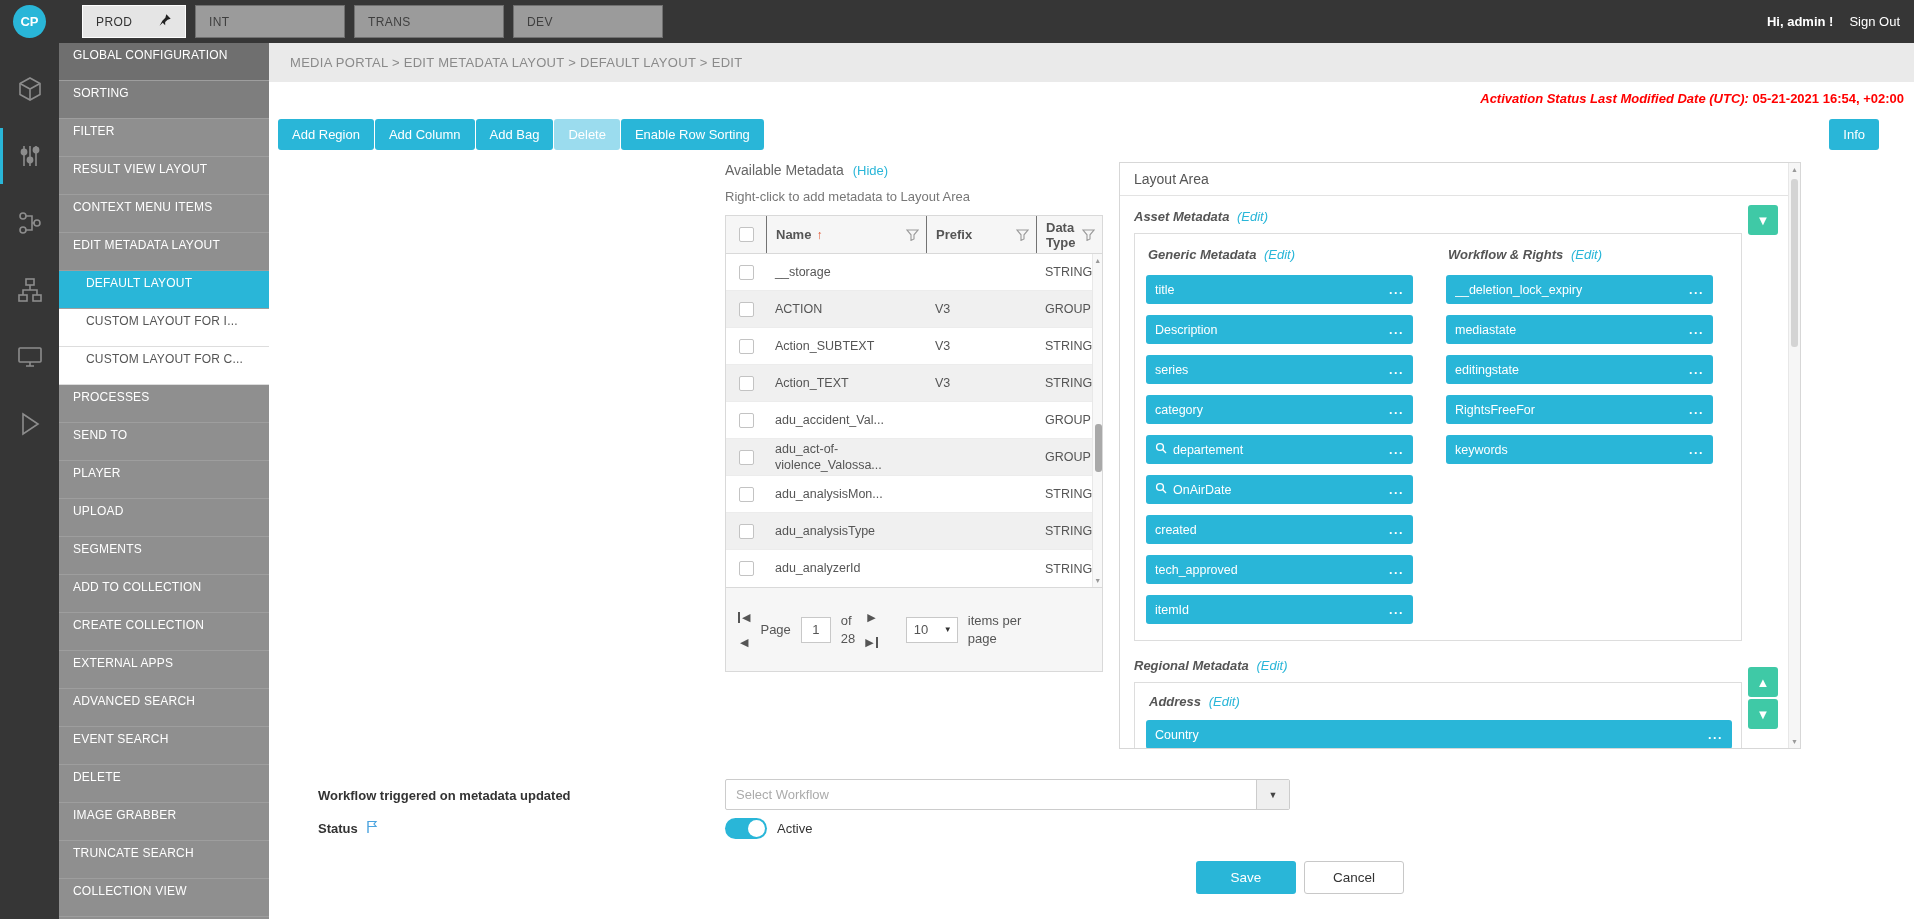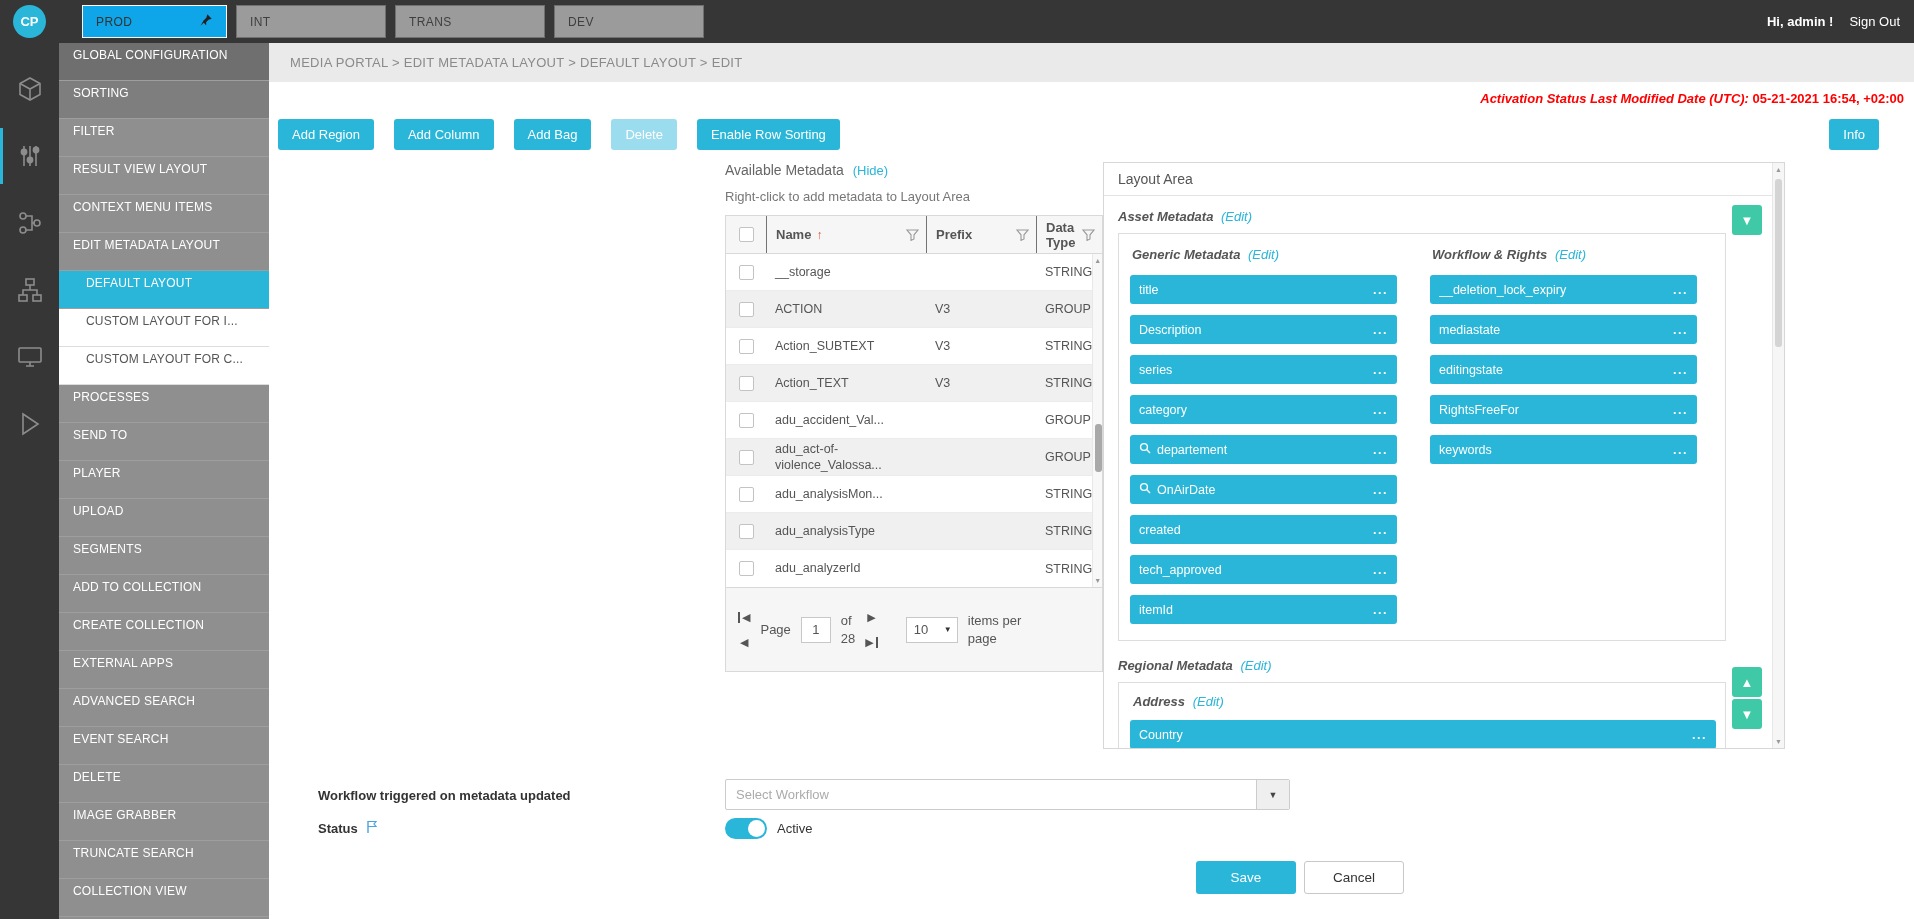--- a/index.html
+++ b/index.html
@@ -5,21 +5,21 @@
   *{box-sizing:border-box;margin:0;padding:0}
   html,body{background:#e0e0e0}
   body{font-family:"Liberation Sans",sans-serif}
   .app{width:1914px;height:919px;display:flex;flex-direction:column;overflow:hidden;background:#fff}
 
   
   .topbar{height:43px;background:#363636;display:flex;align-items:center;flex:none}
   .logo{width:33px;height:33px;border-radius:50%;background:#29b6d8;color:#fff;font-size:13px;font-weight:bold;display:flex;align-items:center;justify-content:center;margin-left:13px;flex:none}
   .tabs{display:flex;gap:9px;margin-left:36px;align-items:center}
   .tab{height:33px;background:#9b9b9b;border:1px solid #707070;color:#3f3f3f;font-size:12px;letter-spacing:.4px;display:flex;align-items:center;padding:0 13px;width:150px;cursor:pointer;white-space:nowrap}
-  .tab.active{background:#0ea5e9;border-color:#fdfdfd;color:#333;width:145px;justify-content:space-between}
+  .tab.active{background:#e5e5e5;border-color:#fdfdfd;color:#333;width:104px;justify-content:space-between}
   .user{margin-left:auto;margin-right:14px;color:#fff;font-size:13px;display:flex;gap:16px;align-items:center;white-space:nowrap}
   .user .hi{font-weight:bold}
   .user .signout{cursor:pointer}
 
   
   .bodyrow{flex:1;display:flex;overflow:hidden}
 
   
   .rail{width:59px;background:#363636;flex:none;display:flex;flex-direction:column;padding-top:18px}
   .rail-item{height:56px;margin-bottom:11px;display:flex;align-items:center;justify-content:center;cursor:pointer}
@@ -35,21 +35,21 @@
 
   
   .content{flex:1;background:#fff;display:flex;flex-direction:column;overflow:hidden}
   .crumbbar{height:39px;background:#eaeaea;display:flex;align-items:center;padding-left:21px;color:#8a8a8a;font-size:13px;letter-spacing:.3px;flex:none}
   .activation{margin-top:9px;padding-right:10px;text-align:right;font-size:13px;color:#ff0000;font-weight:bold;flex:none}
   .activation .lbl{font-style:italic}
 
   .trow{display:flex;align-items:center;margin-top:13px;padding-right:35px;flex:none}
   .leftcol{width:456px;flex:none;padding-left:49px}
   .flabel{font-size:13px;font-weight:bold;color:#333}
-  .toolbar{display:flex;gap:20px;margin-left:9px}
+  .toolbar{display:flex;gap:1px;margin-left:9px}
   .btn{background:#29b6d8;color:#fff;border:none;height:31px;padding:0 14px;border-radius:3px;font-size:13px;font-family:inherit;cursor:pointer;display:flex;align-items:center}
   .btn.dis{background:#9bdcee}
   .info-btn{margin-left:auto;padding:0 14px}
 
   .panels{display:flex;margin-top:12px;padding-right:35px;align-items:flex-start;flex:none}
 
   
   .avail{width:378px;flex:none}
   .avail-title{font-size:14px;color:#666}
   .avail-title .hide{color:#29b6d8;font-size:13px;margin-left:5px;cursor:pointer}
@@ -81,21 +81,21 @@
   .parrow.first{border-left:2px solid #555;padding-left:2px}
   .parrow.last{border-right:2px solid #555;padding-right:2px}
   .pinput{width:30px;height:26px;border:1px solid #c8c8c8;text-align:center;font-size:13px;font-family:inherit;color:#555;background:#fff}
   .pof{display:flex;flex-direction:column;line-height:1.35}
   .psel{width:52px;height:26px;border:1px solid #c8c8c8;background:#fff;display:flex;align-items:center;cursor:pointer;margin-left:18px}
   .psel .v{flex:1;padding-left:7px}
   .psel .a{font-size:8px;padding-right:5px;color:#333}
   .pitems{width:76px;line-height:1.35}
 
   
-  .lpanel{width:682px;height:587px;border:1px solid #d7d7d7;position:relative;overflow:hidden;flex:none;background:#fff}
+  .lpanel{margin-left:16px;width:682px;height:587px;border:1px solid #d7d7d7;position:relative;overflow:hidden;flex:none;background:#fff}
   .lp-head{height:33px;border-bottom:1px solid #e3e3e3;display:flex;align-items:center;padding-left:14px;font-size:14px;color:#555}
   .lp-body{padding:13px 0 0 14px}
   .sec-head{font-size:13px;font-style:italic;font-weight:bold;color:#555}
   .sec-head.reg{margin-top:17px}
   .edit{color:#29b6d8;font-weight:normal;cursor:pointer;margin-left:4px}
   .abox{margin-top:9px;width:608px;border:1px solid #ddd;display:flex;padding:13px 0 16px 11px}
   .col-generic{width:300px}
   .col-wf{width:285px}
   .col-head{font-size:13px;font-style:italic;font-weight:bold;color:#555;margin-bottom:13px;padding-left:2px}
   .chips{display:flex;flex-direction:column;gap:11px}

